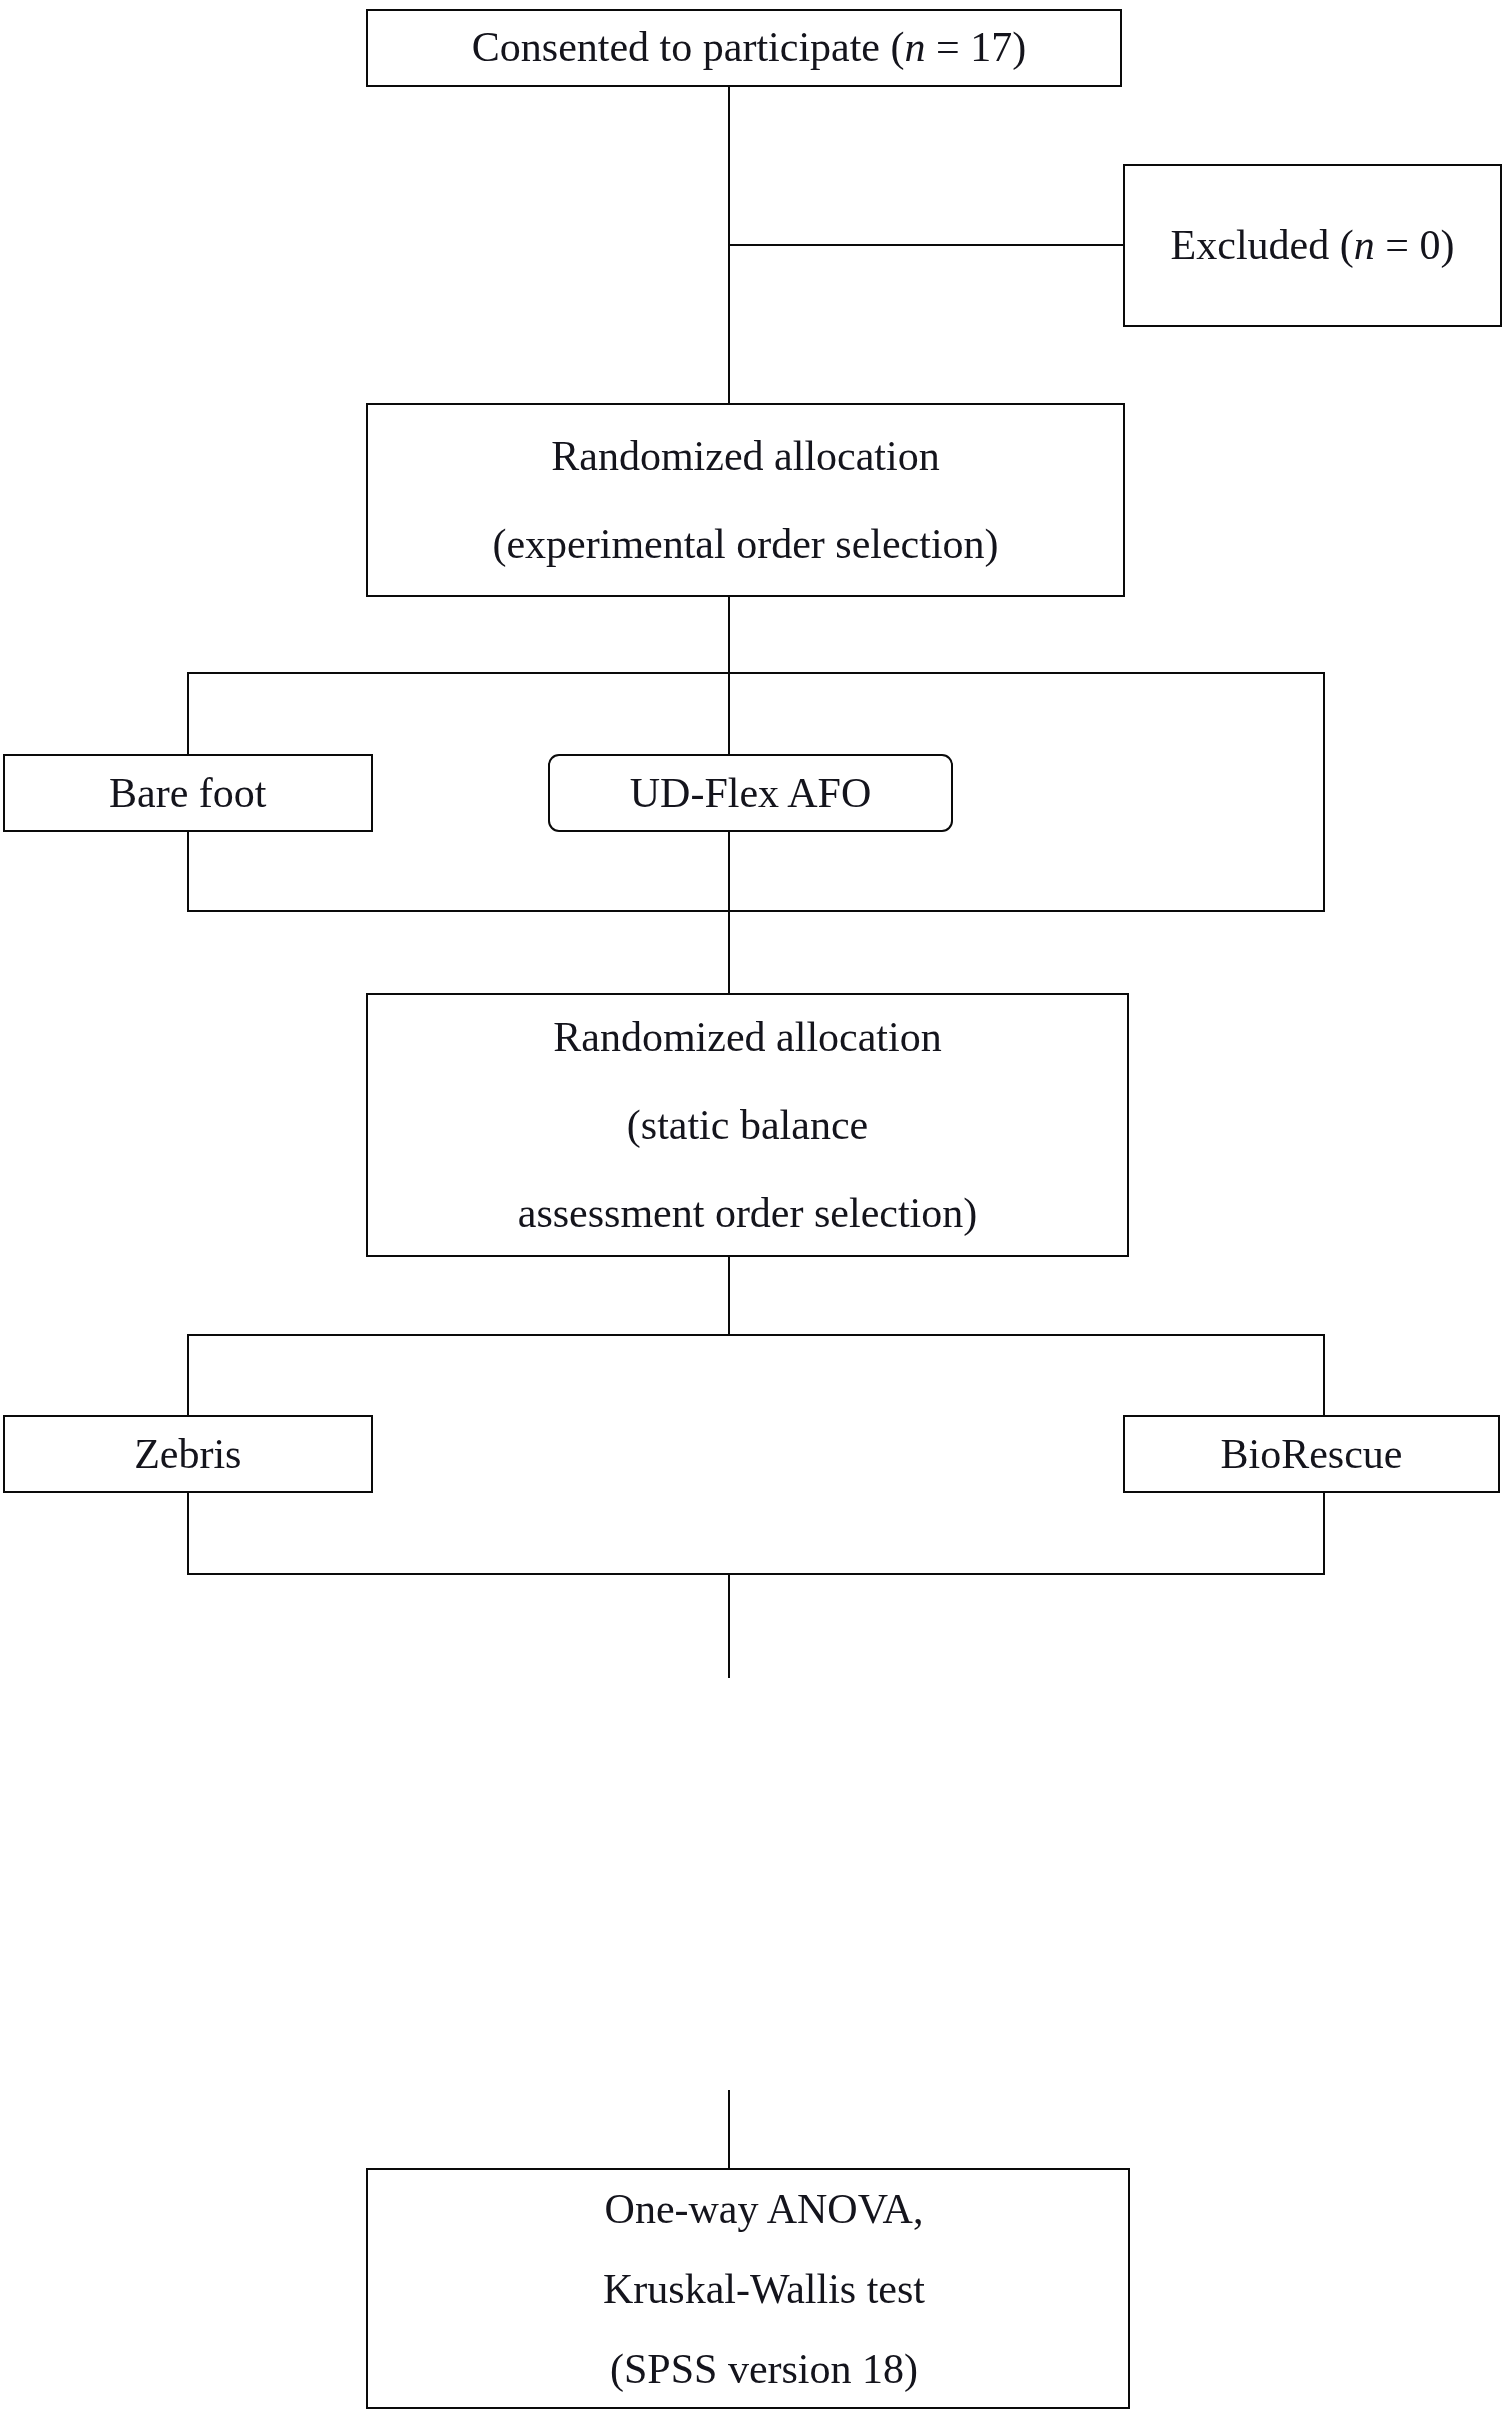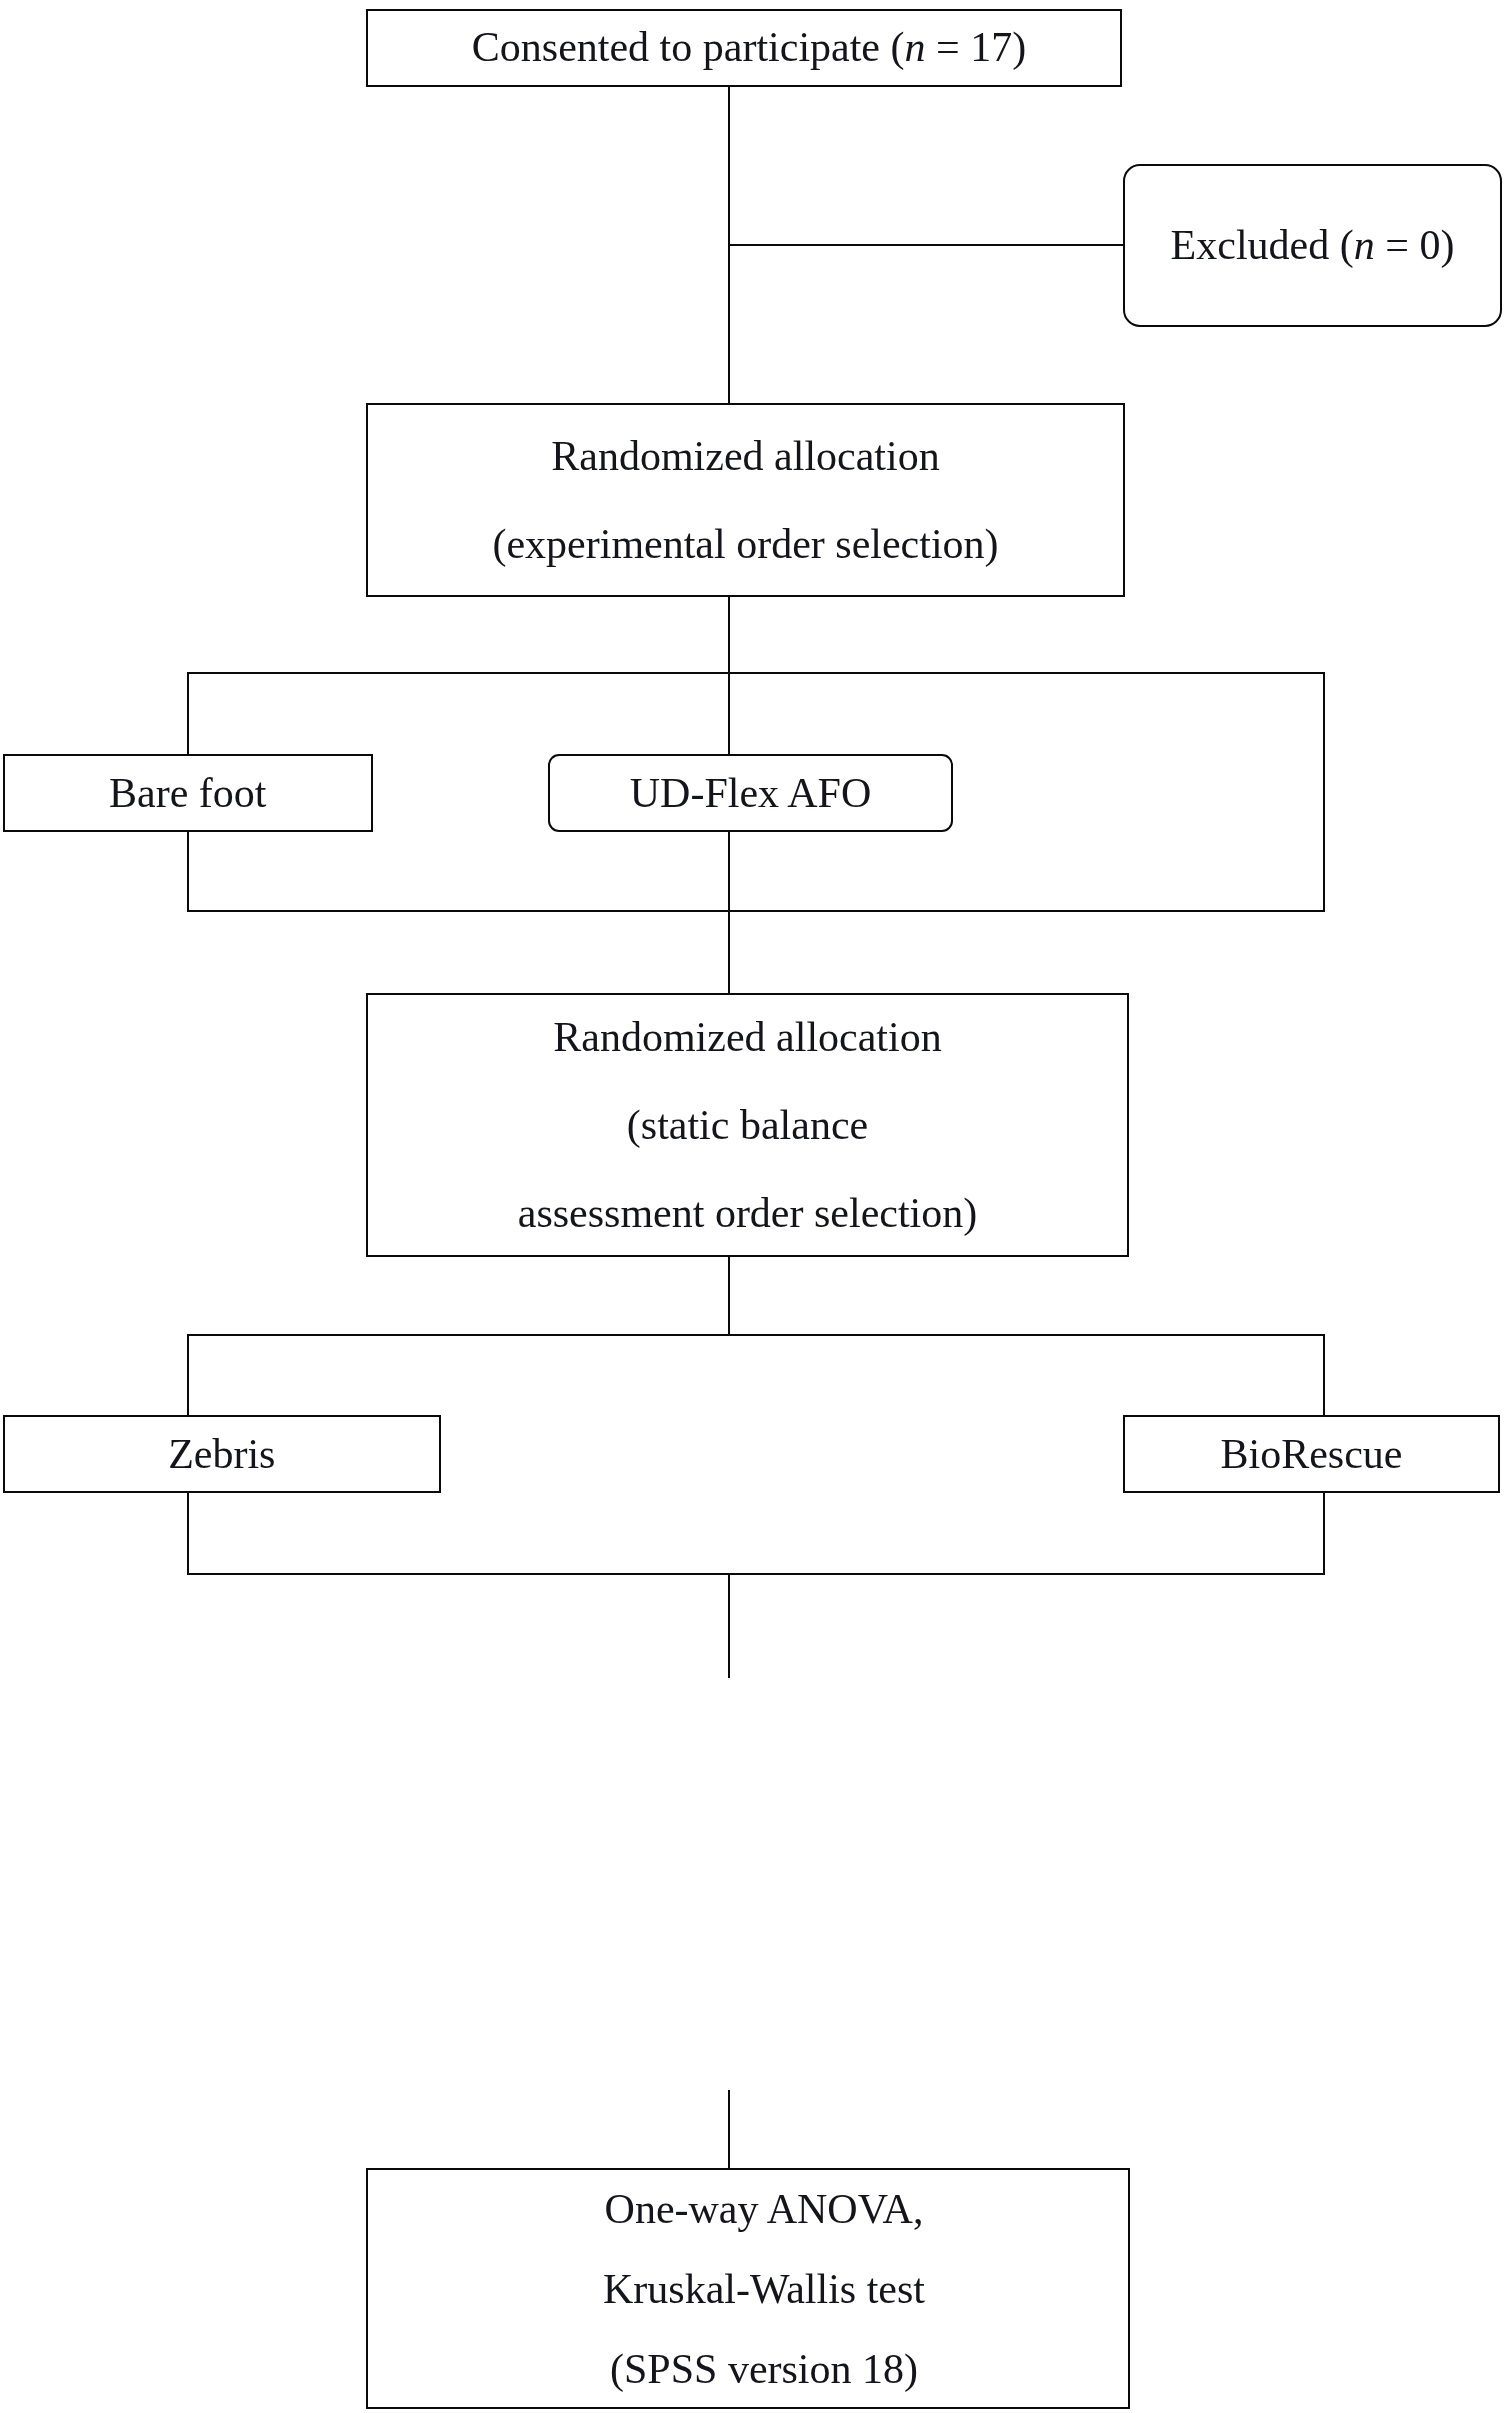--- a/index.html
+++ b/index.html
@@ -35,27 +35,27 @@
     align-items: center;
     text-align: center;
     font-size: 42px;
     line-height: 85px;
     white-space: pre;
   }
   .node .nline { display: block; }
   .it { font-style: italic; }
   
   #node-consented   { left: 366px;  top: 8.5px;   width: 756px; height: 78px; padding-left: 10px; }
-  #node-excluded    { left: 1123px; top: 164px;  width: 379px;  height: 163px; border-radius: 17px; }
+  #node-excluded    { left: 1123px; top: 164px;  width: 379px;  height: 163px; }
   #node-rand1       { left: 366px;  top: 403px;  width: 759px; height: 194px; line-height: 88px; }
   #node-barefoot    { left: 2.8px;    top: 754px; width: 370px;  height: 78px; }
   #node-udflex      { left: 548px;  top: 754px; width: 405px;  height: 78px; border-radius: 11px; }
   #node-aow         { left: 1123px; top: 754px; width: 377px;  height: 78px; }
   #node-rand2       { left: 366px;  top: 993px; width: 763px; height: 264px; line-height: 88px; }
-  #node-zebris      { left: 2.8px;    top: 1415px; width: 438px;  height: 78px; }
+  #node-zebris      { left: 2.8px;    top: 1415px; width: 370px;  height: 78px; }
   #node-biorescue   { left: 1123px; top: 1415px; width: 377px;  height: 78px; }
   #node-assessment  { left: 366px;  top: 1675px; width: 764px; height: 418px; line-height: 83px; }
   #node-statistics  { left: 366px;  top: 2168px; width: 764px; height: 241px; line-height: 80px; padding-left: 32px; }
 </style>
 </head>
 <body>
 
 <div class="canvas">
 
   <div class="line v" style="left:728px; top:85px;  height:319px;"></div>

